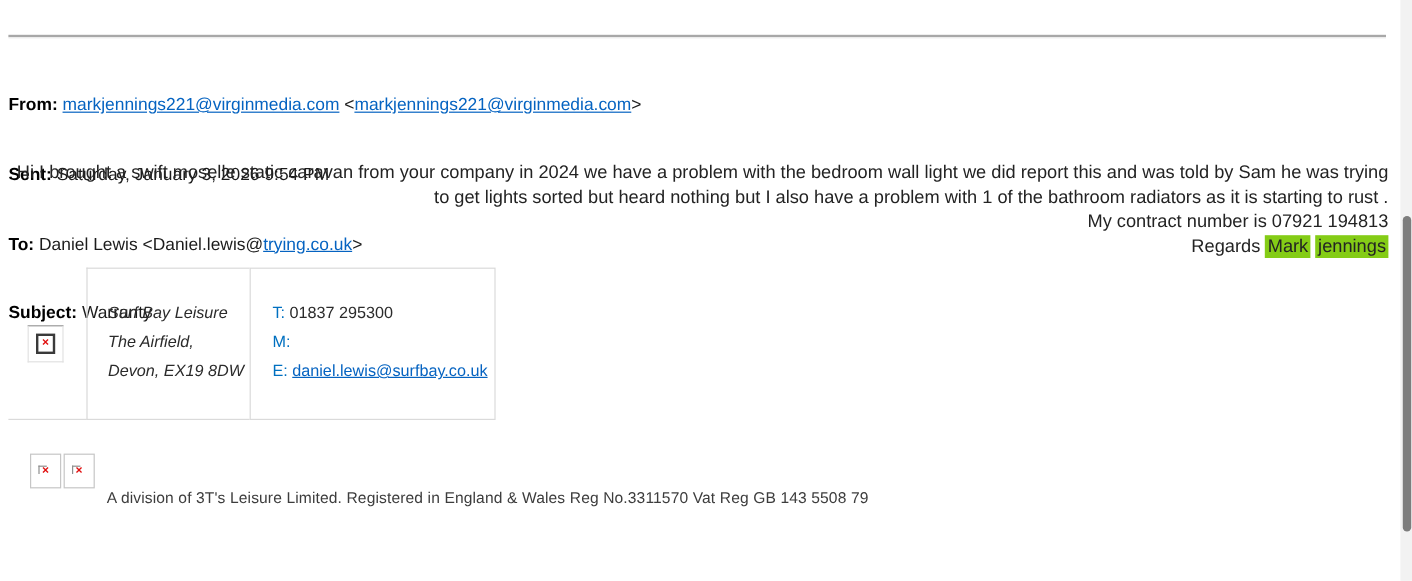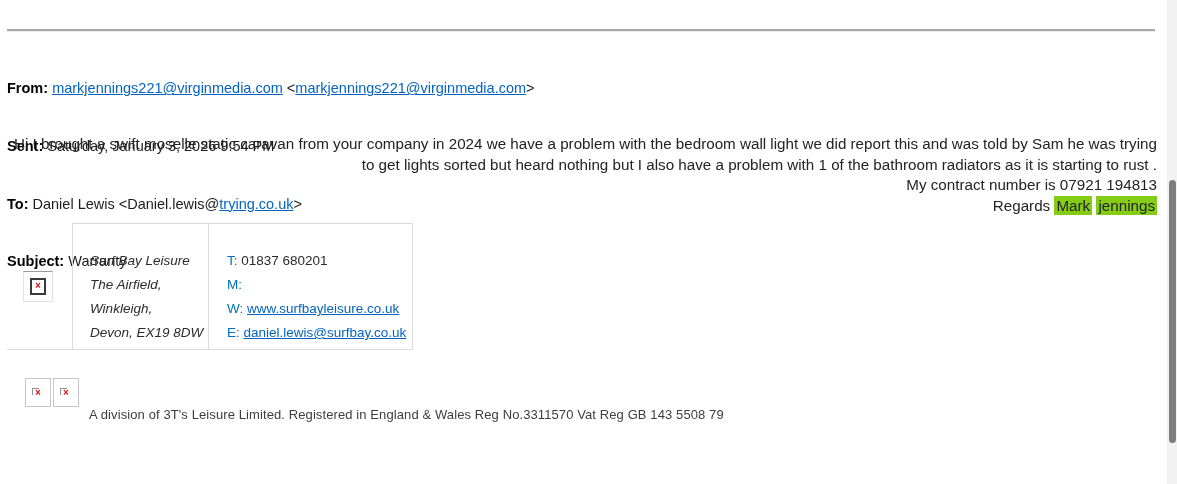--- a/index.html
+++ b/index.html
@@ -67,27 +67,25 @@
     <div class="sig-cell-img">
       <div class="imgbox-lg">
         <div class="inner">
             <span class="redx">×</span>
           </div>
       </div>
     </div>
     <div class="sig-cell-addr">
       <div>Surf Bay Leisure</div>
       <div>The Airfield,</div>
-      <div>Winkleigh,</div>
       <div>Devon, EX19 8DW</div>
     </div>
     <div class="sig-cell-contact">
-      <div><span class="sig-label">T:</span><span class="sig-val"> 01837 680201</span></div>
+      <div><span class="sig-label">T:</span><span class="sig-val"> 01837 295300</span></div>
       <div><span class="sig-label">M:</span><span class="sig-val"></span></div>
-      <div><span class="sig-label">W:</span> <a class="link">www.surfbayleisure.co.uk</a></div>
       <div><span class="sig-label">E:</span> <a class="link">daniel.lewis@surfbay.co.uk</a></div>
     </div>
   </div>
 
   <div class="footer-row">
     <div class="imgbox-sm">
         <span class="corner"></span>
         <span class="redx">×</span>
       </div>
     <div class="imgbox-sm">

